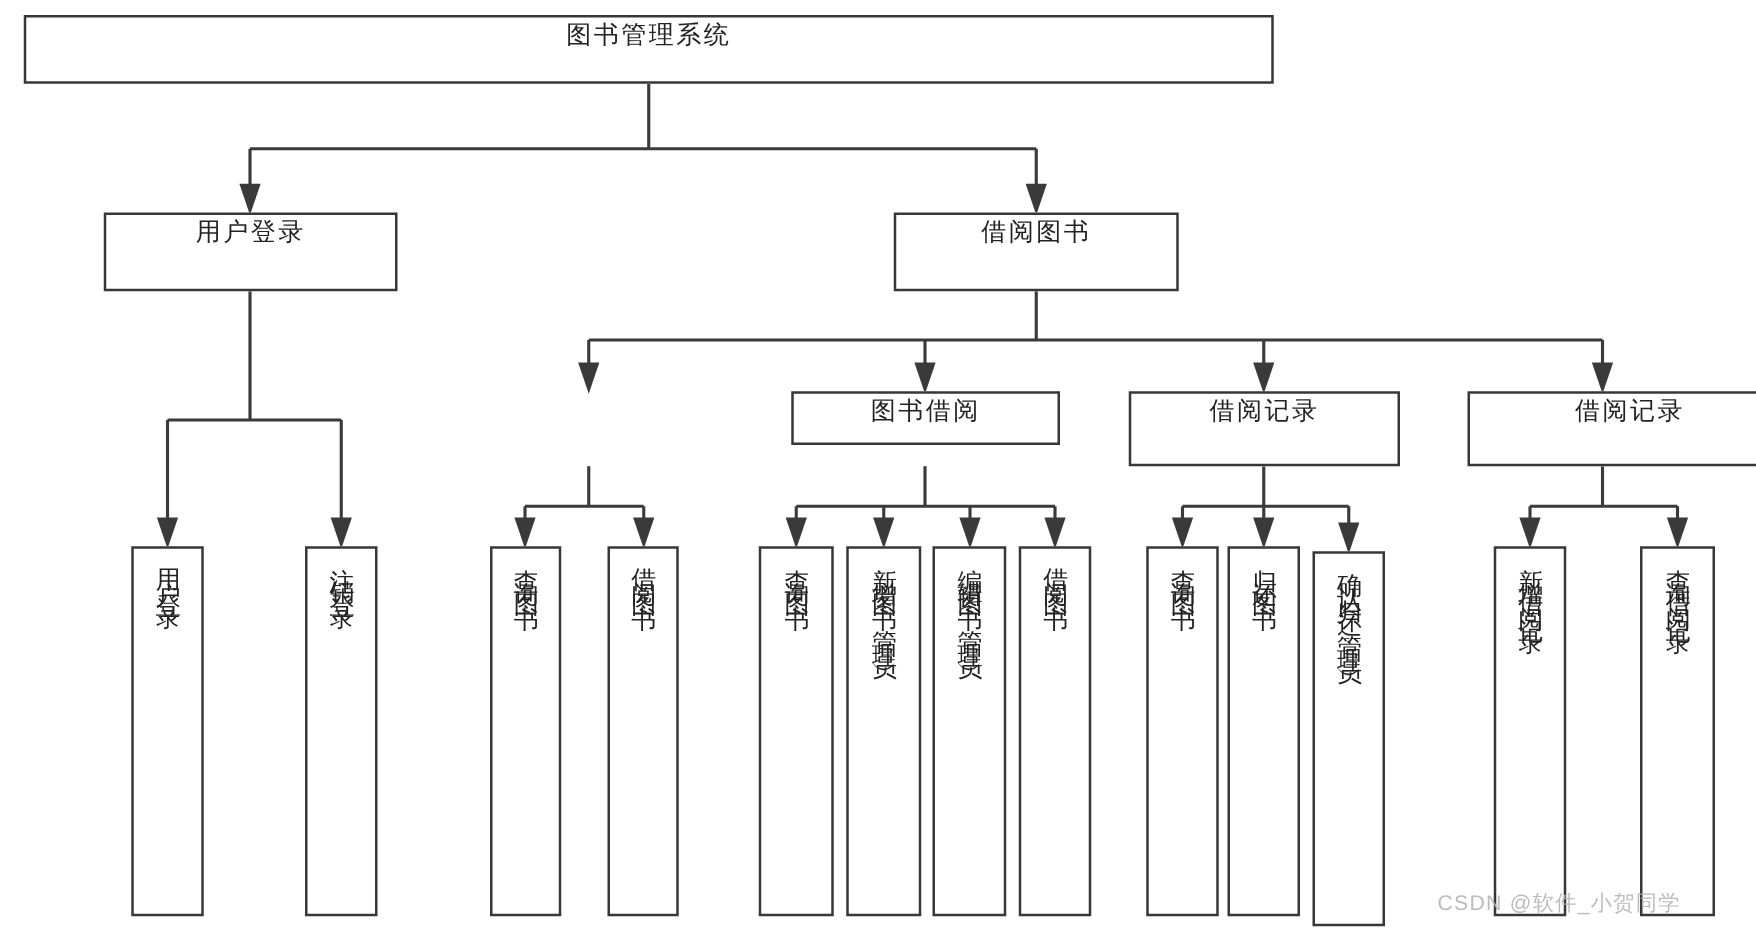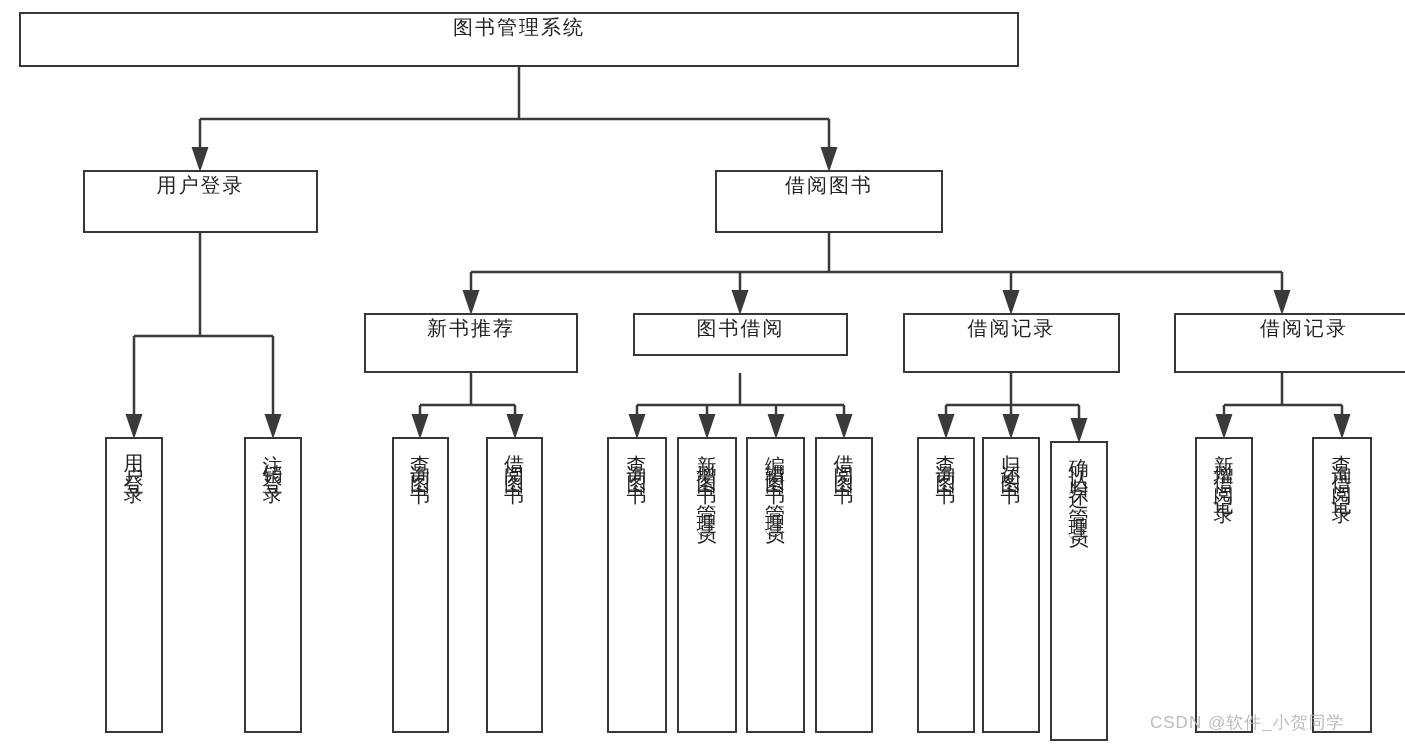--- a/index.html
+++ b/index.html
@@ -94,23 +94,20 @@
     <span class="hlabel">图书管理系统</span>
   </div>
 
   <div class="box" style="left:83px;top:170px;width:235px;height:63px">
     <span class="hlabel">用户登录</span>
   </div>
   <div class="box" style="left:715px;top:170px;width:228px;height:63px">
     <span class="hlabel">借阅图书</span>
   </div>
 
-  <div class="box" style="left:364px;top:313px;width:214px;height:60px">
-    <span class="hlabel">新书推荐</span>
-  </div>
   <div class="box" style="left:633px;top:313px;width:215px;height:43px">
     <span class="hlabel">图书借阅</span>
   </div>
   <div class="box" style="left:903px;top:313px;width:217px;height:60px">
     <span class="hlabel">借阅记录</span>
   </div>
   <div class="box" style="left:1174px;top:313px;width:260px;height:60px">
     <span class="hlabel">借阅记录</span>
   </div>
 

